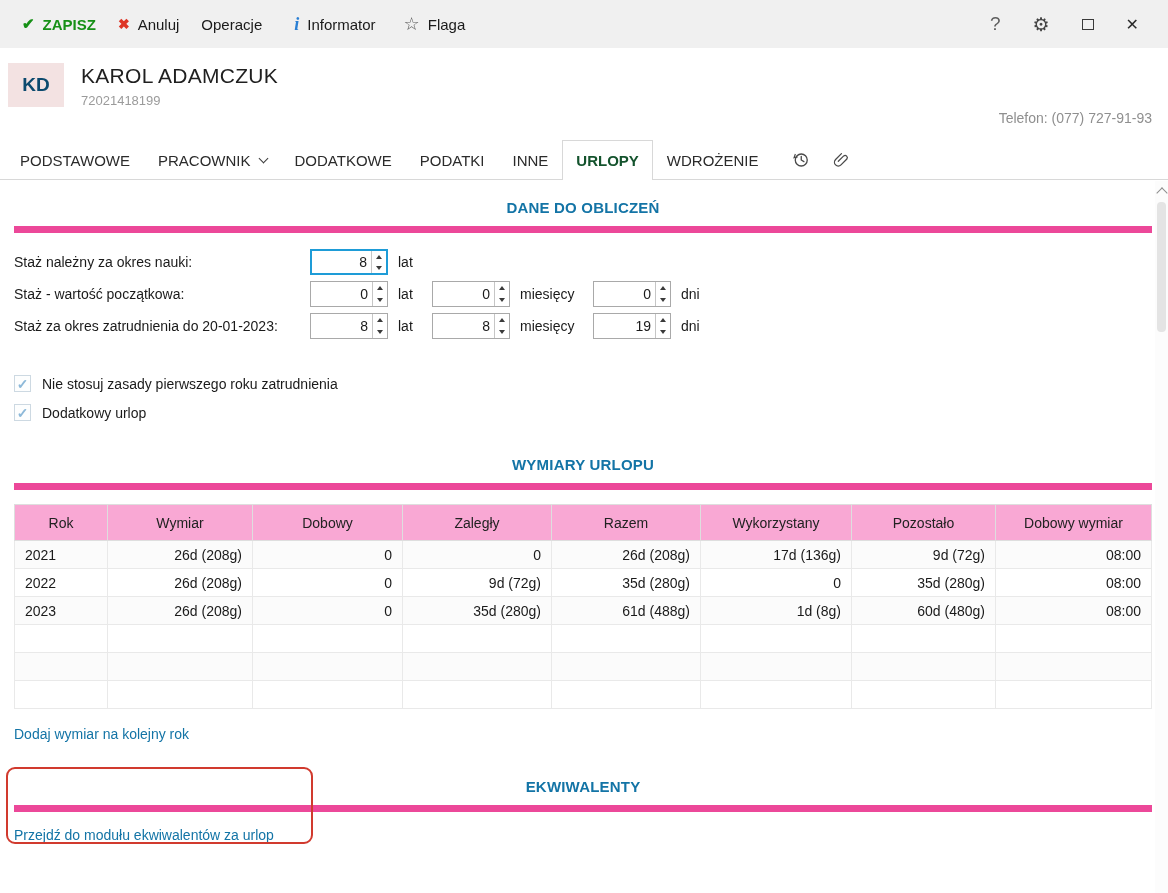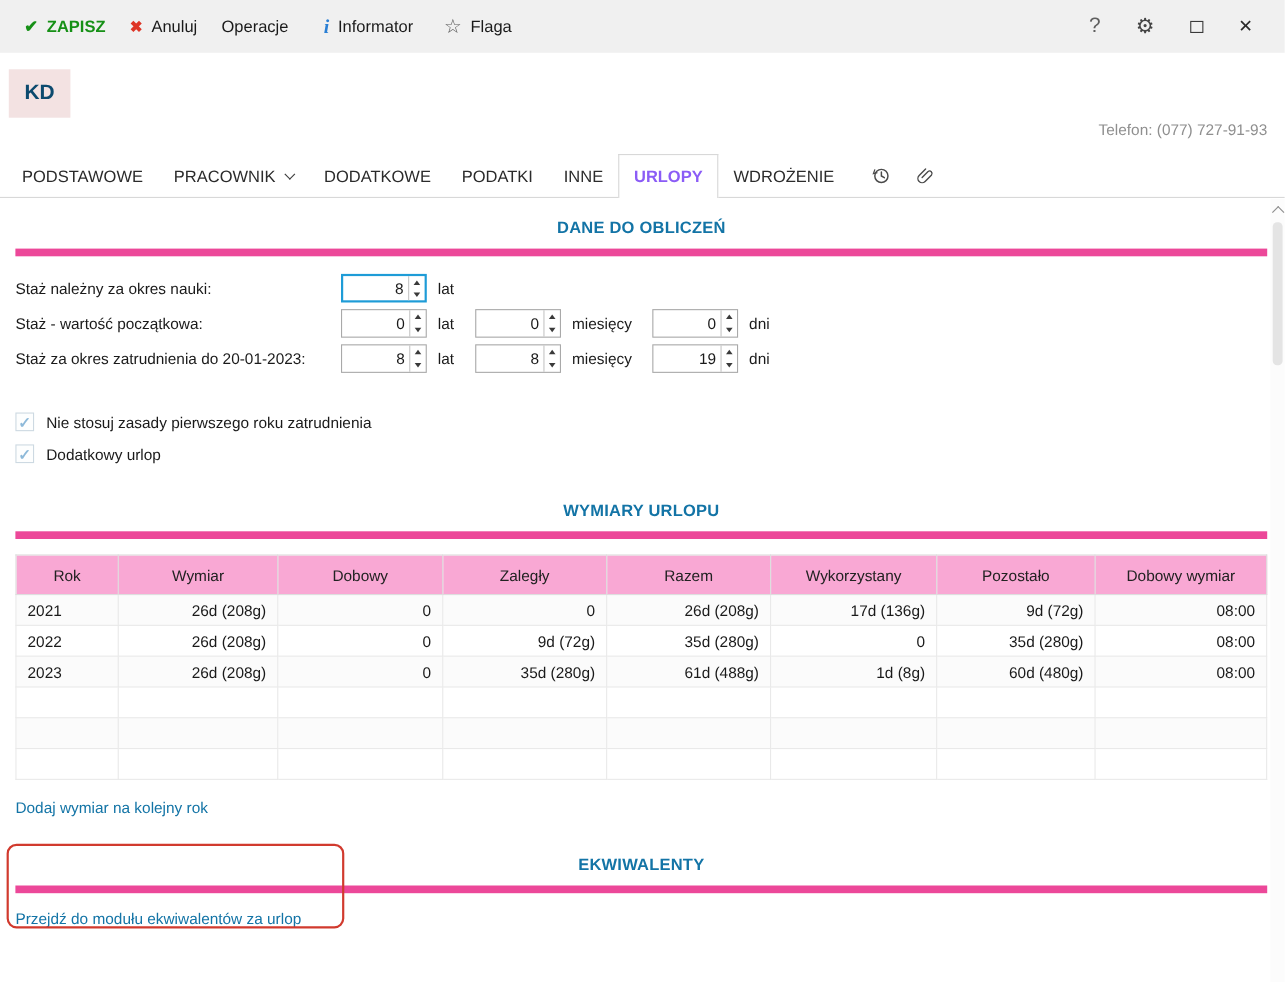--- a/index.html
+++ b/index.html
@@ -58,21 +58,21 @@
     border-bottom: 1px solid #d8d8d8;
     height: 40px; padding-left: 6px;
   }
   .tab {
     display: flex; align-items: center; gap: 9px;
     padding: 0 13px; font-size: 15px; color: #2b2b2b;
     cursor: pointer; border: 1px solid transparent; border-bottom: none;
     white-space: nowrap;
   }
   .tab.active {
-    color: #8b5cf6; font-weight: bold;
+    color: #14532d; font-weight: bold;
     border-color: #d8d8d8; background: #fff;
     margin-bottom: -1px;
   }
   .chevron-down {
     width: 7px; height: 7px;
     border-right: 1.7px solid #3c3c3c; border-bottom: 1.7px solid #3c3c3c;
     transform: rotate(45deg); margin-top: -4px;
   }
   .tab-icons { display: flex; align-items: center; gap: 10px; margin-left: 12px; }
   .tab-icon-btn { padding: 4px 6px; display: flex; align-items: center; cursor: pointer; }
@@ -189,20 +189,24 @@
       <span class="maximize-box"></span>
     </div>
     <div class="tb-item">
       <span class="ic-close">✕</span>
     </div>
   </div>
 </div>
 
 <div class="emp-header">
   <div class="avatar">KD</div>
+  <div class="emp-info">
+    <div class="emp-name">KAROL ADAMCZUK</div>
+    <div class="emp-id">72021418199</div>
+  </div>
   <div class="emp-phone">Telefon: (077) 727-91-93</div>
 </div>
 
 <div class="tabbar">
   <div class="tab">
     <span>PODSTAWOWE</span>
   </div>
   <div class="tab">
     <span>PRACOWNIK</span>
     <span class="chevron-down"></span>

